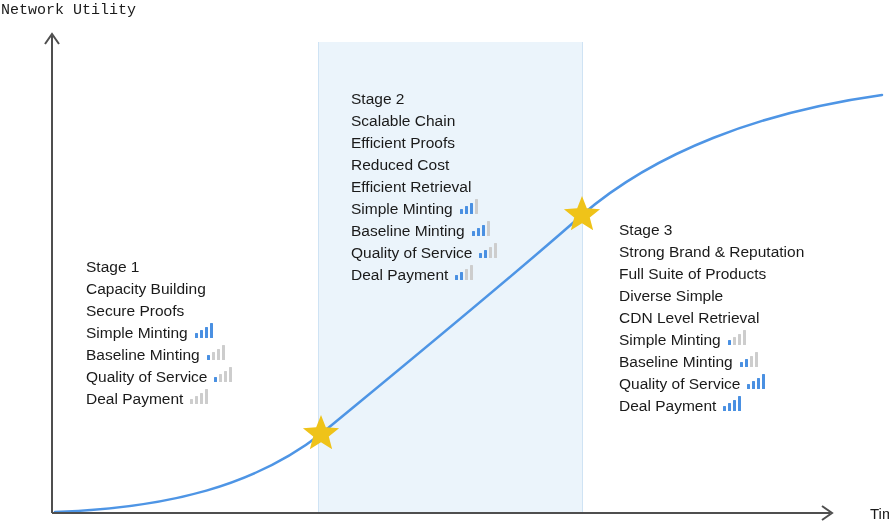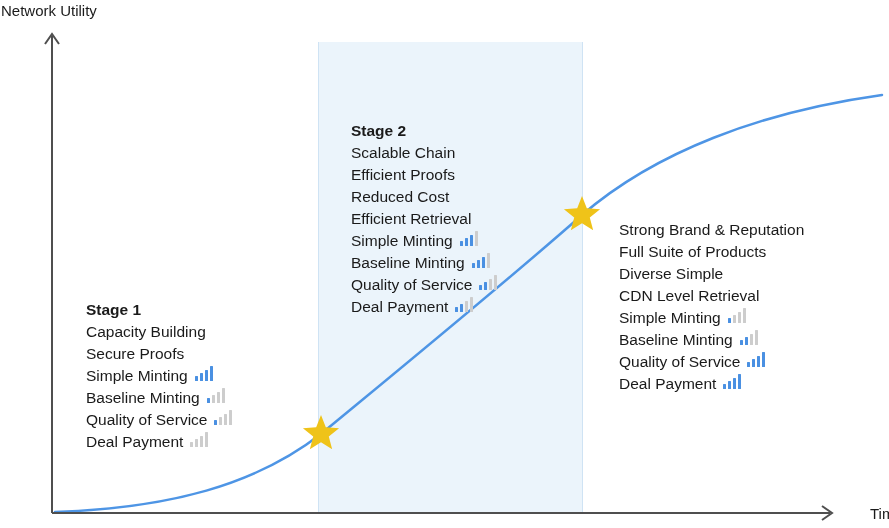--- a/index.html
+++ b/index.html
@@ -10,33 +10,33 @@
     position:relative;overflow:hidden;
   }
   .canvas{position:absolute;inset:0;width:889px;height:528px;}
   svg.layer{position:absolute;top:0;left:0;}
   .band{fill:var(--band-fill,#EBF4FB);}
   .band-edge{stroke:var(--band-edge,#CFE3F4);stroke-width:1;}
   .curve{fill:none;stroke:var(--curve,#4E95E5);stroke-width:2.5;stroke-linecap:round;}
   .axis{stroke:var(--axis,#4F4F4F);stroke-width:2;fill:none;}
   .star{fill:var(--star,#EFC319);}
   .axis-label{position:absolute;font-size:15px;color:var(--text,#111);white-space:nowrap;}
-  .y-axis-label{left:1px;top:2px;}
+  .y-axis-label{left:1px;top:2px;font-family:Liberation Mono, monospace;}
   .x-axis-label{left:870px;top:505px;text-align:right;}
   .stage{position:absolute;font-size:15.5px;line-height:22px;white-space:nowrap;}
-  .stage-title{font-weight:700;margin-top:32px;}
+  .stage-title{font-weight:400;}
   .stage ul{list-style:none;margin:0;padding:0;}
   .stage-item .bars{
     display:inline-flex;align-items:flex-end;gap:2px;height:15px;margin-left:7px;
   }
   .stage-item .bar{
     display:inline-block;width:3px;background:var(--bar-empty,#CDCDCD);border-radius:0.5px;
   }
   .stage-item .bar.filled{background:var(--bar-filled,#4A90E2);}
-  .stage-1{left:86px;top:267px;}
+  .stage-1{left:86px;top:256px;}
   .stage-2{left:351px;top:88px;}
   .stage-3{left:619px;top:219px;}
 </style>
 </head>
 <body>
 
 <div class="canvas">
 
   <svg class="layer" width="889" height="528" viewBox="0 0 889 528">
 
@@ -116,20 +116,21 @@
           </span></li>
         <li class="stage-item"><span>Deal Payment</span><span class="bars">
             <i class="bar filled" style="height: 5px;"></i>
             <i class="bar filled" style="height: 8px;"></i>
             <i class="bar" style="height: 11px;"></i>
             <i class="bar" style="height: 15px;"></i>
           </span></li>
       </ul>
   </div>
   <div class="stage stage-3">
+    <div class="stage-title">Stage 3</div>
     <ul>
         <li class="stage-item"><span>Strong Brand &amp; Reputation</span></li>
         <li class="stage-item"><span>Full Suite of Products</span></li>
         <li class="stage-item"><span>Diverse Simple</span></li>
         <li class="stage-item"><span>CDN Level Retrieval</span></li>
         <li class="stage-item"><span>Simple Minting</span><span class="bars">
             <i class="bar filled" style="height: 5px;"></i>
             <i class="bar" style="height: 8px;"></i>
             <i class="bar" style="height: 11px;"></i>
             <i class="bar" style="height: 15px;"></i>

